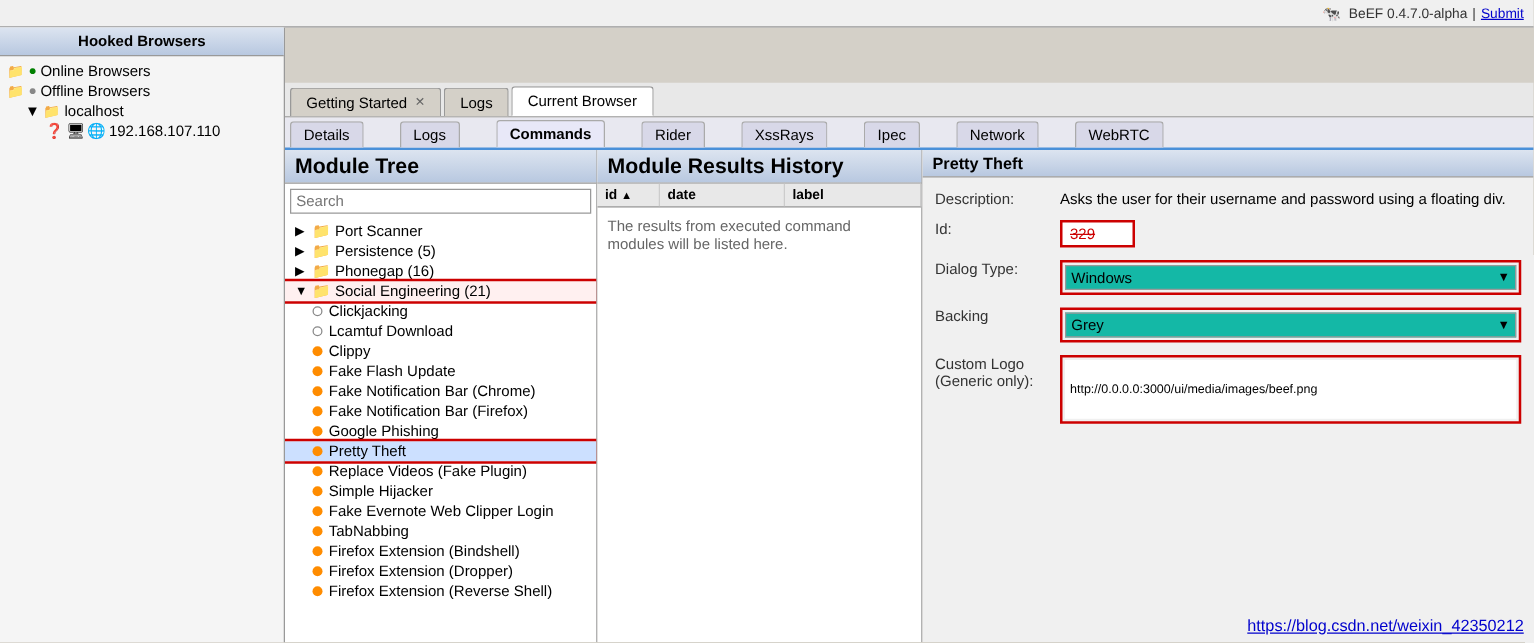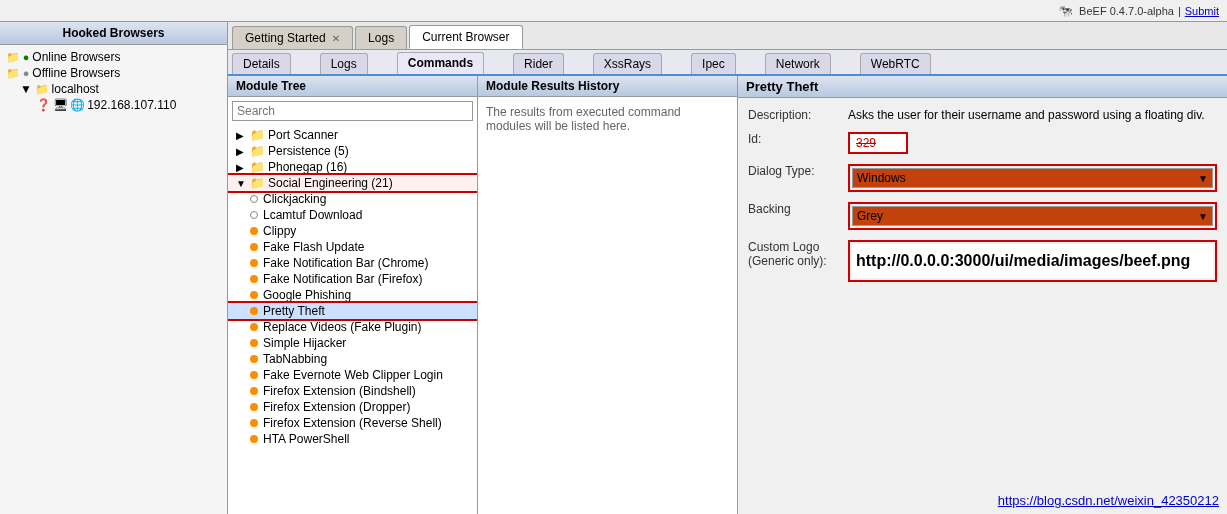--- a/index.html
+++ b/index.html
@@ -39,21 +39,21 @@
       text-align: center;
     }
     .sidebar-tree { padding: 4px; flex: 1; overflow: auto; }
     .tree-item { display: flex; align-items: center; padding: 1px 2px; cursor: pointer; }
     .tree-icon { margin-right: 3px; font-size: 11px; }
     .folder-icon { color: #e8a000; }
     .bullet { width: 10px; height: 10px; border-radius: 50%; display: inline-block; margin-right: 4px; }
     .bullet-empty { background: transparent; border: 1px solid #808080; border-radius: 50%; }
 
     
-    .main-area { flex: 1; display: flex; flex-direction: column; overflow: hidden; }
+    .main-area { flex: 1; display: flex; flex-direction: column; overflow: hidden; margin-top: 44px; }
 
     
     .tab-bar-top {
       background: #e8e8e8;
       border-bottom: 1px solid #999;
       display: flex;
       align-items: flex-end;
       padding: 0 4px;
       height: 28px;
     }
@@ -110,21 +110,21 @@
       width: 250px;
       border-right: 1px solid #999;
       display: flex;
       flex-direction: column;
       background: #fff;
     }
     .panel-header {
       background: linear-gradient(to bottom, #dce4f0, #b8c8e0);
       padding: 3px 8px;
       font-weight: bold;
-      font-size: 12px;
+      font-size: 17px;
       border-bottom: 1px solid #999;
     }
     .search-box {
       width: calc(100% - 8px);
       margin: 4px;
       padding: 2px 4px;
       border: 1px solid #999;
       font-size: 12px;
     }
     .tree-list { flex: 1; overflow-y: auto; padding: 2px 0; }
@@ -180,40 +180,39 @@
       border: 2px solid #cc0000;
       padding: 2px 6px;
       background: #fff;
       display: inline-block;
       min-width: 60px;
       text-decoration: line-through;
       color: #cc0000;
     }
     .select-dropdown {
       border: 1px solid #999;
-      background: #c2410c;
+      background: #14b8a6;
       padding: 2px 4px;
       font-size: 12px;
       width: 100%;
       display: flex;
       align-items: center;
       justify-content: space-between;
       cursor: pointer;
     }
     .select-box {
       border: 2px solid #cc0000;
       padding: 2px;
     }
     .input-field {
       border: 1px solid #999;
       background: #fff;
-      padding: 8px 4px;
-      font-size: 16px;
+      padding: 18px 4px;
+      font-size: 10px;
       width: 100%;
-      font-weight: bold;
     }
     .input-box {
       border: 2px solid #cc0000;
       padding: 2px;
       flex: 1;
     }
     .dropdown-arrow { font-size: 10px; margin-left: 4px; }
 
     .watermark {
       position: absolute;
@@ -380,49 +379,53 @@
             <div class="tree-node" style="padding-left: 22px;">
               <span style="width:8px;height:8px;border-radius:50%;background:#ff8c00;display:inline-block;margin-right:5px;flex-shrink:0;"></span>
               <span>Replace Videos (Fake Plugin)</span>
             </div>
             <div class="tree-node" style="padding-left: 22px;">
               <span style="width:8px;height:8px;border-radius:50%;background:#ff8c00;display:inline-block;margin-right:5px;flex-shrink:0;"></span>
               <span>Simple Hijacker</span>
             </div>
             <div class="tree-node" style="padding-left: 22px;">
               <span style="width:8px;height:8px;border-radius:50%;background:#ff8c00;display:inline-block;margin-right:5px;flex-shrink:0;"></span>
+              <span>Fake Evernote Web Clipper Login</span>
+            </div>
+            <div class="tree-node" style="padding-left: 22px;">
+              <span style="width:8px;height:8px;border-radius:50%;background:#ff8c00;display:inline-block;margin-right:5px;flex-shrink:0;"></span>
               <span>TabNabbing</span>
             </div>
             <div class="tree-node" style="padding-left: 22px;">
               <span style="width:8px;height:8px;border-radius:50%;background:#ff8c00;display:inline-block;margin-right:5px;flex-shrink:0;"></span>
-              <span>Fake Evernote Web Clipper Login</span>
-            </div>
-            <div class="tree-node" style="padding-left: 22px;">
-              <span style="width:8px;height:8px;border-radius:50%;background:#ff8c00;display:inline-block;margin-right:5px;flex-shrink:0;"></span>
               <span>Firefox Extension (Bindshell)</span>
             </div>
             <div class="tree-node" style="padding-left: 22px;">
               <span style="width:8px;height:8px;border-radius:50%;background:#ff8c00;display:inline-block;margin-right:5px;flex-shrink:0;"></span>
               <span>Firefox Extension (Dropper)</span>
             </div>
             <div class="tree-node" style="padding-left: 22px;">
               <span style="width:8px;height:8px;border-radius:50%;background:#ff8c00;display:inline-block;margin-right:5px;flex-shrink:0;"></span>
               <span>Firefox Extension (Reverse Shell)</span>
-            </div>
-            <div class="tree-node" style="padding-left: 22px;">
-              <span style="width:8px;height:8px;border-radius:50%;background:#ff8c00;display:inline-block;margin-right:5px;flex-shrink:0;"></span>
-              <span>HTA PowerShell</span>
             </div>
 
           </div>
         </div>
       </div>
 
       <div class="module-results-panel">
         <div class="panel-header">Module Results History</div>
+        <div class="results-table-header">
+          <div class="results-col" style="width: 50px;">
+            <span>id</span>
+            <span style="font-size: 9px;"> ▲</span>
+          </div>
+          <div class="results-col" style="width: 100px;">date</div>
+          <div class="results-col" style="flex: 1;">label</div>
+        </div>
         <div class="results-placeholder">The results from executed command modules will be listed here.</div>
       </div>
 
       <div class="detail-panel" style="position: relative;">
         <div class="detail-header">Pretty Theft</div>
         <div class="detail-content">
 
           <div class="detail-row">
             <div class="detail-label">Description:</div>
             <div class="detail-value">Asks the user for their username and password using a floating div.</div>

